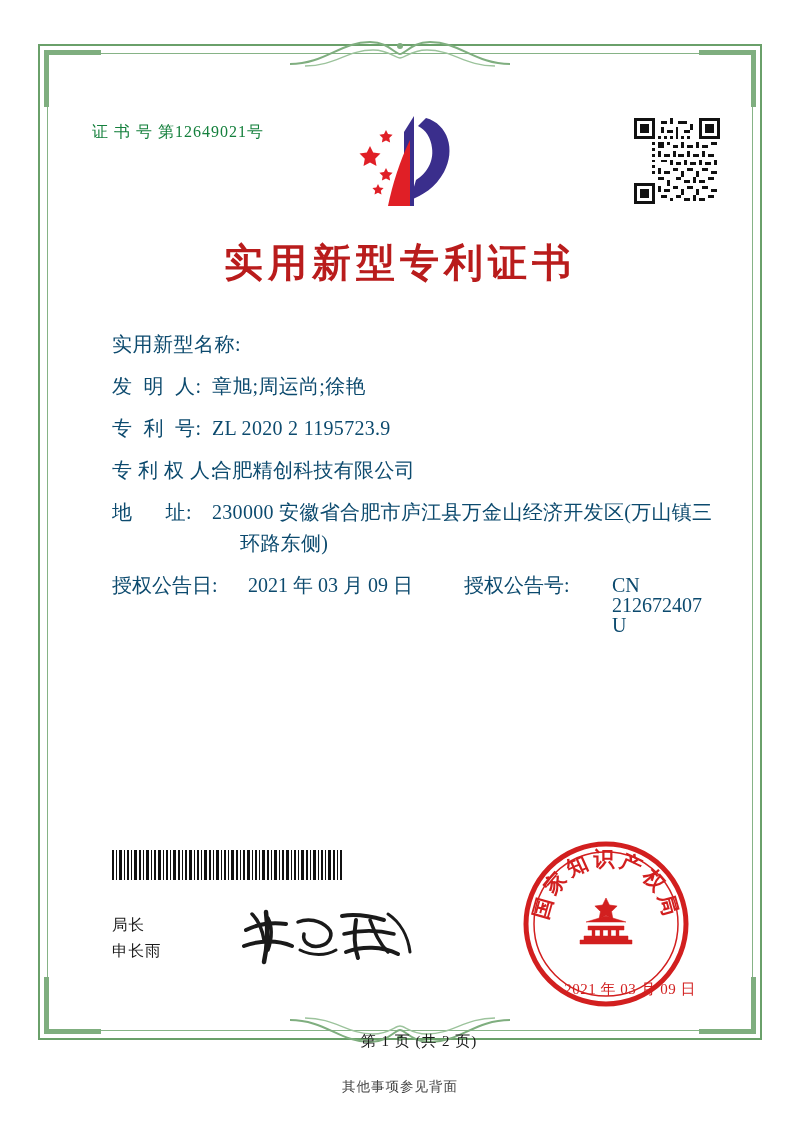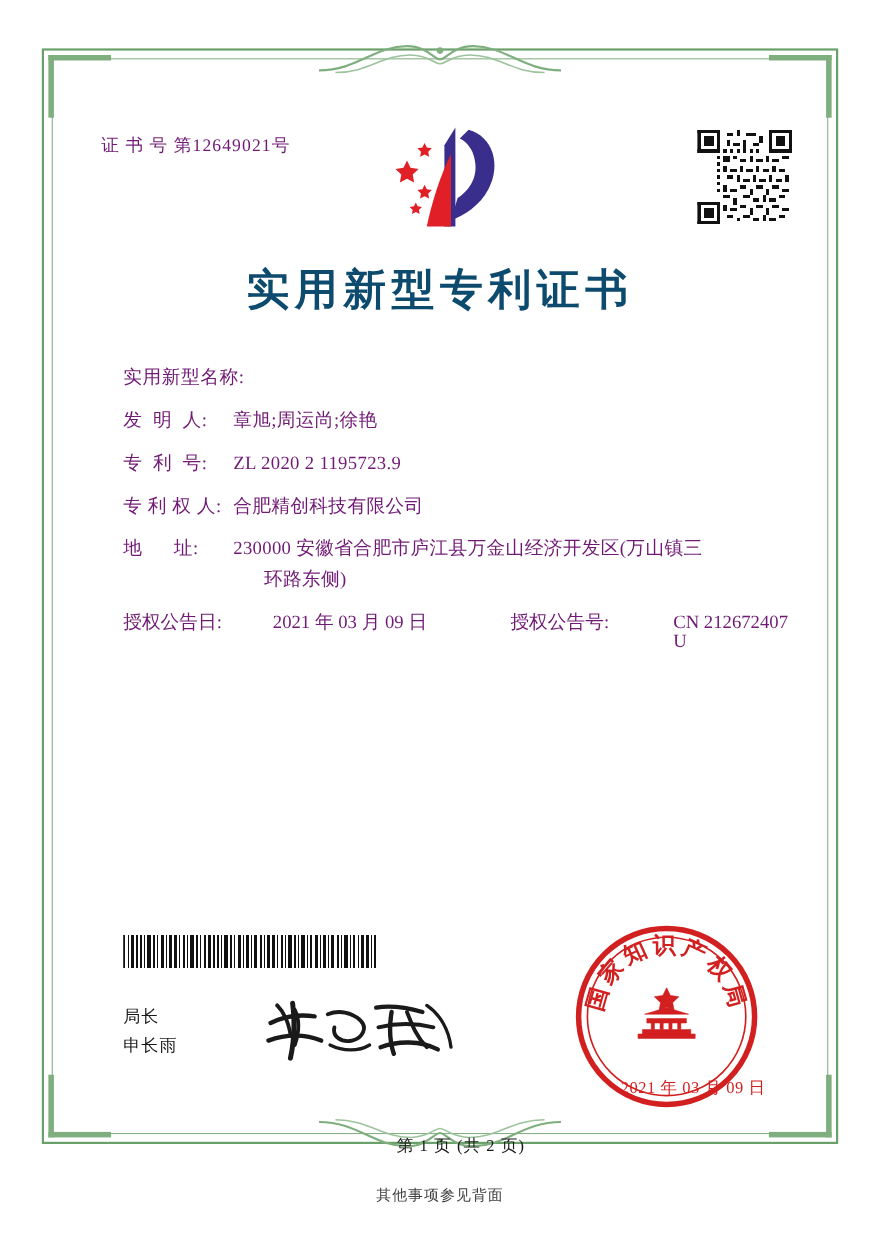--- a/index.html
+++ b/index.html
@@ -68,21 +68,21 @@
     height: 34px;
   }
 
   
   .cert-no {
     position: absolute;
     left: 92px;
     top: 122px;
     font-size: 16px;
     letter-spacing: 1px;
-    color: #701a75;
+    color: #15803d;
   }
   .logo {
     position: absolute;
     left: 352px;
     top: 110px;
     width: 110px;
     height: 110px;
   }
   .qr {
     position: absolute;
@@ -96,32 +96,32 @@
   .title {
     position: absolute;
     left: 0;
     right: 0;
     top: 236px;
     text-align: center;
     font-size: 39px;
     font-weight: bold;
     letter-spacing: 5px;
     font-family: "Liberation Serif", "DejaVu Serif", serif;
-    color: #0c4a6e;
+    color: #b91c1c;
   }
 
   
   .fields {
     position: absolute;
     left: 112px;
     right: 80px;
     top: 334px;
-    font-size: 17px;
+    font-size: 20px;
     line-height: 1;
-    color: #701a75;
+    color: #0c4a6e;
   }
   .field-row {
     display: flex;
     align-items: flex-start;
     margin-bottom: 22px;
   }
   .field-label {
     width: 100px;
     flex: 0 0 100px;
     white-space: pre;

